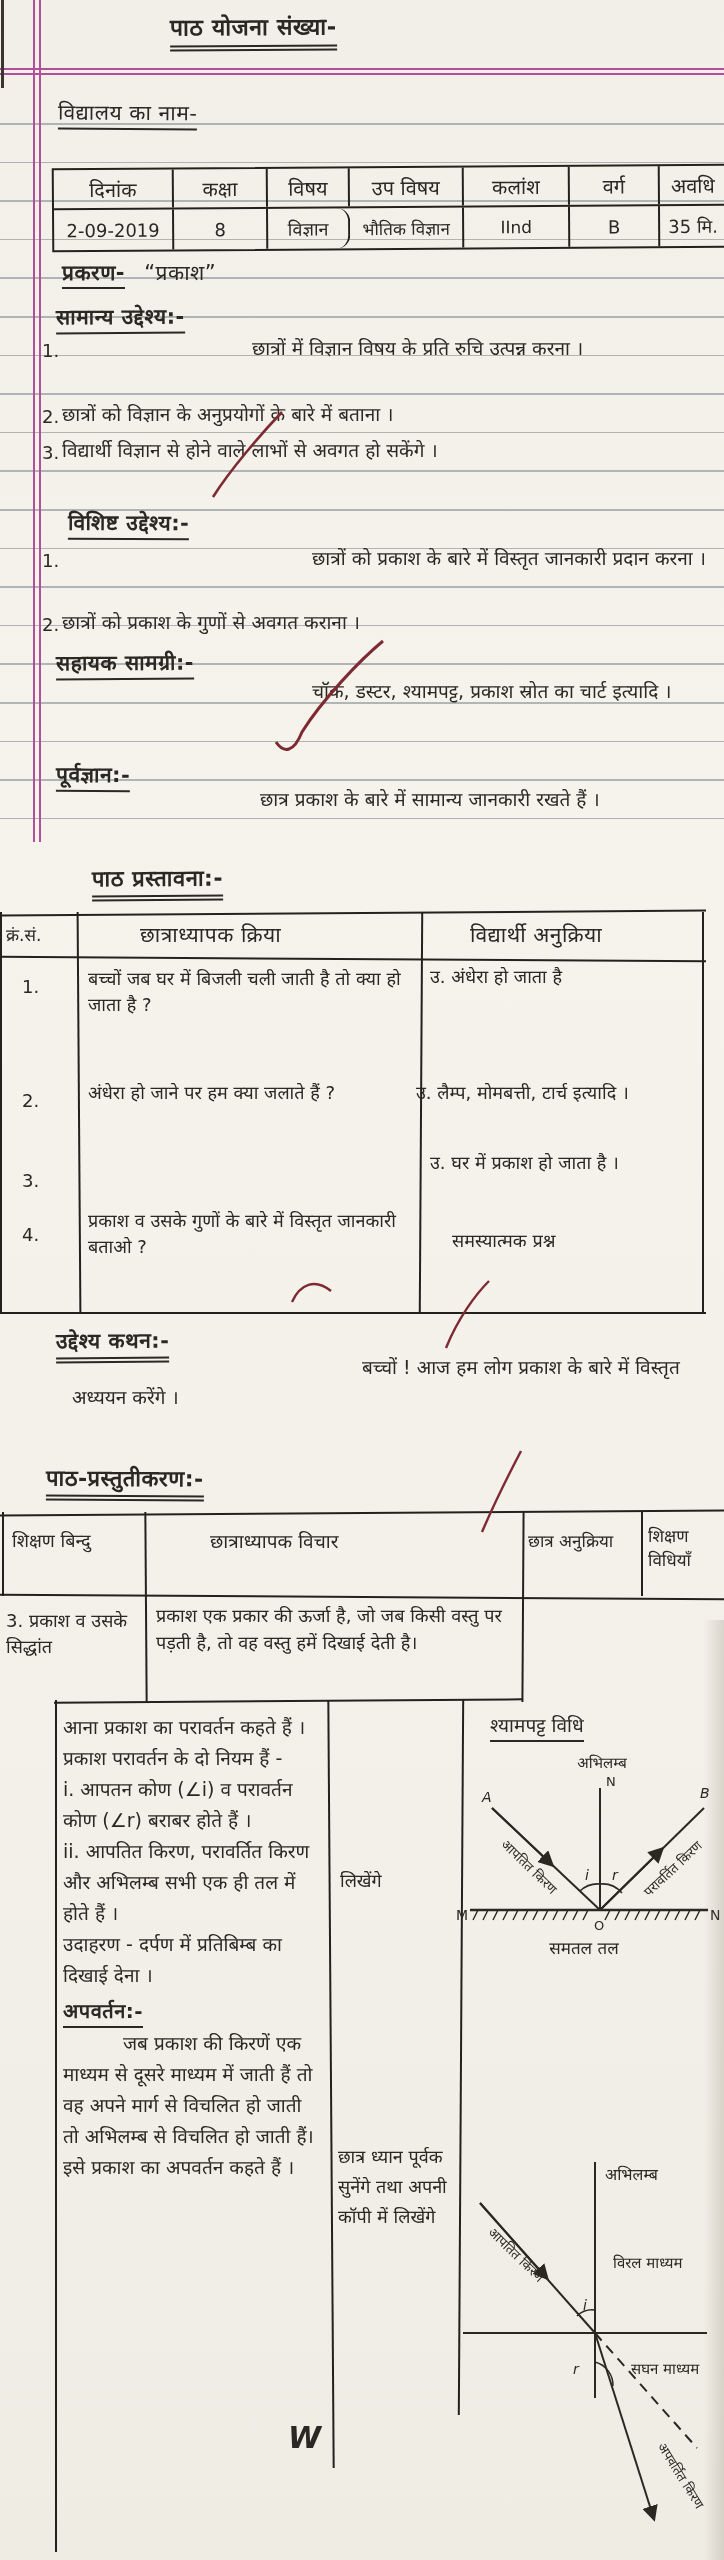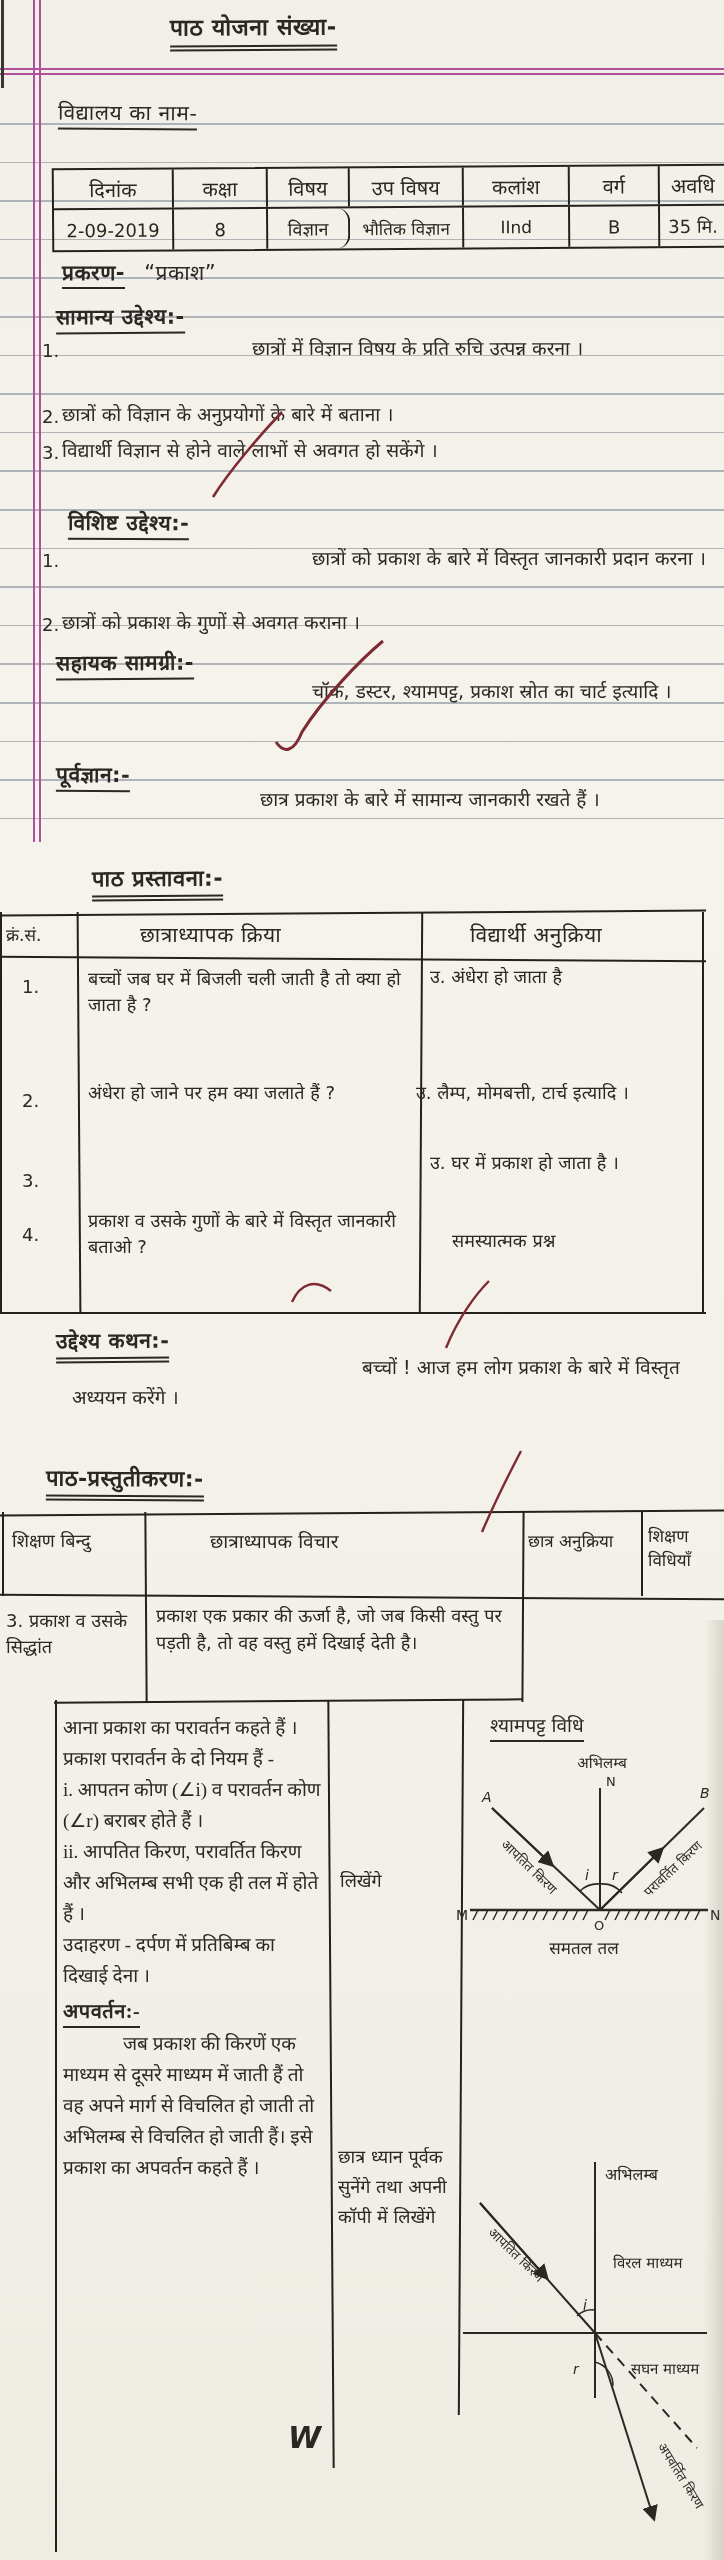--- a/index.html
+++ b/index.html
@@ -137,21 +137,21 @@
   <div class="abs sm" style="left:648px;top:1524px;width:72px;font-size:17px;line-height:24px;">शिक्षण विधियाँ</div>
 
   <div class="abs sm" style="left:6px;top:1608px;width:132px;">3. प्रकाश व उसके सिद्धांत</div>
   <div class="abs sm" style="left:156px;top:1602px;width:358px;line-height:27px;">प्रकाश एक प्रकार की ऊर्जा है, जो जब किसी वस्तु पर पड़ती है, तो वह वस्तु हमें दिखाई देती है।</div>
 
   <div class="abs hl wob1" style="left:54px;top:1700px;width:468px;"></div>
   <div class="abs vl" style="left:55px;top:1700px;height:852px;"></div>
   <div class="abs vl wob1" style="left:330px;top:1700px;height:768px;"></div>
   <div class="abs vl wob2" style="left:460px;top:1700px;height:715px;"></div>
 
-  <div class="abs" style="left:63px;top:1712px;width:260px;font-family:Liberation Serif, serif;">
+  <div class="abs" style="left:63px;top:1712px;width:260px;">
     <div class="tx" style="line-height:31px;">आना प्रकाश का परावर्तन कहते हैं ।</div>
     <div class="tx" style="line-height:31px;">प्रकाश परावर्तन के दो नियम हैं -</div>
     <div class="tx" style="line-height:31px;">i. आपतन कोण (∠i) व परावर्तन कोण (∠r) बराबर होते हैं ।</div>
     <div class="tx" style="line-height:31px;">ii. आपतित किरण, परावर्तित किरण और अभिलम्ब सभी एक ही तल में होते हैं ।</div>
     <div class="tx" style="line-height:31px;">उदाहरण - दर्पण में प्रतिबिम्ब का दिखाई देना ।</div>
     <div class="hd u1" style="display:inline-block;margin-top:6px;font-size:20px;">अपवर्तन:-</div>
     <div class="tx" style="line-height:31px;text-indent:60px;">जब प्रकाश की किरणें एक माध्यम से दूसरे माध्यम में जाती हैं तो वह अपने मार्ग से विचलित हो जाती तो अभिलम्ब से विचलित हो जाती हैं। इसे प्रकाश का अपवर्तन कहते हैं ।</div>
   </div>
 
   <div class="abs sm" style="left:340px;top:1868px;width:112px;">लिखेंगे</div>

